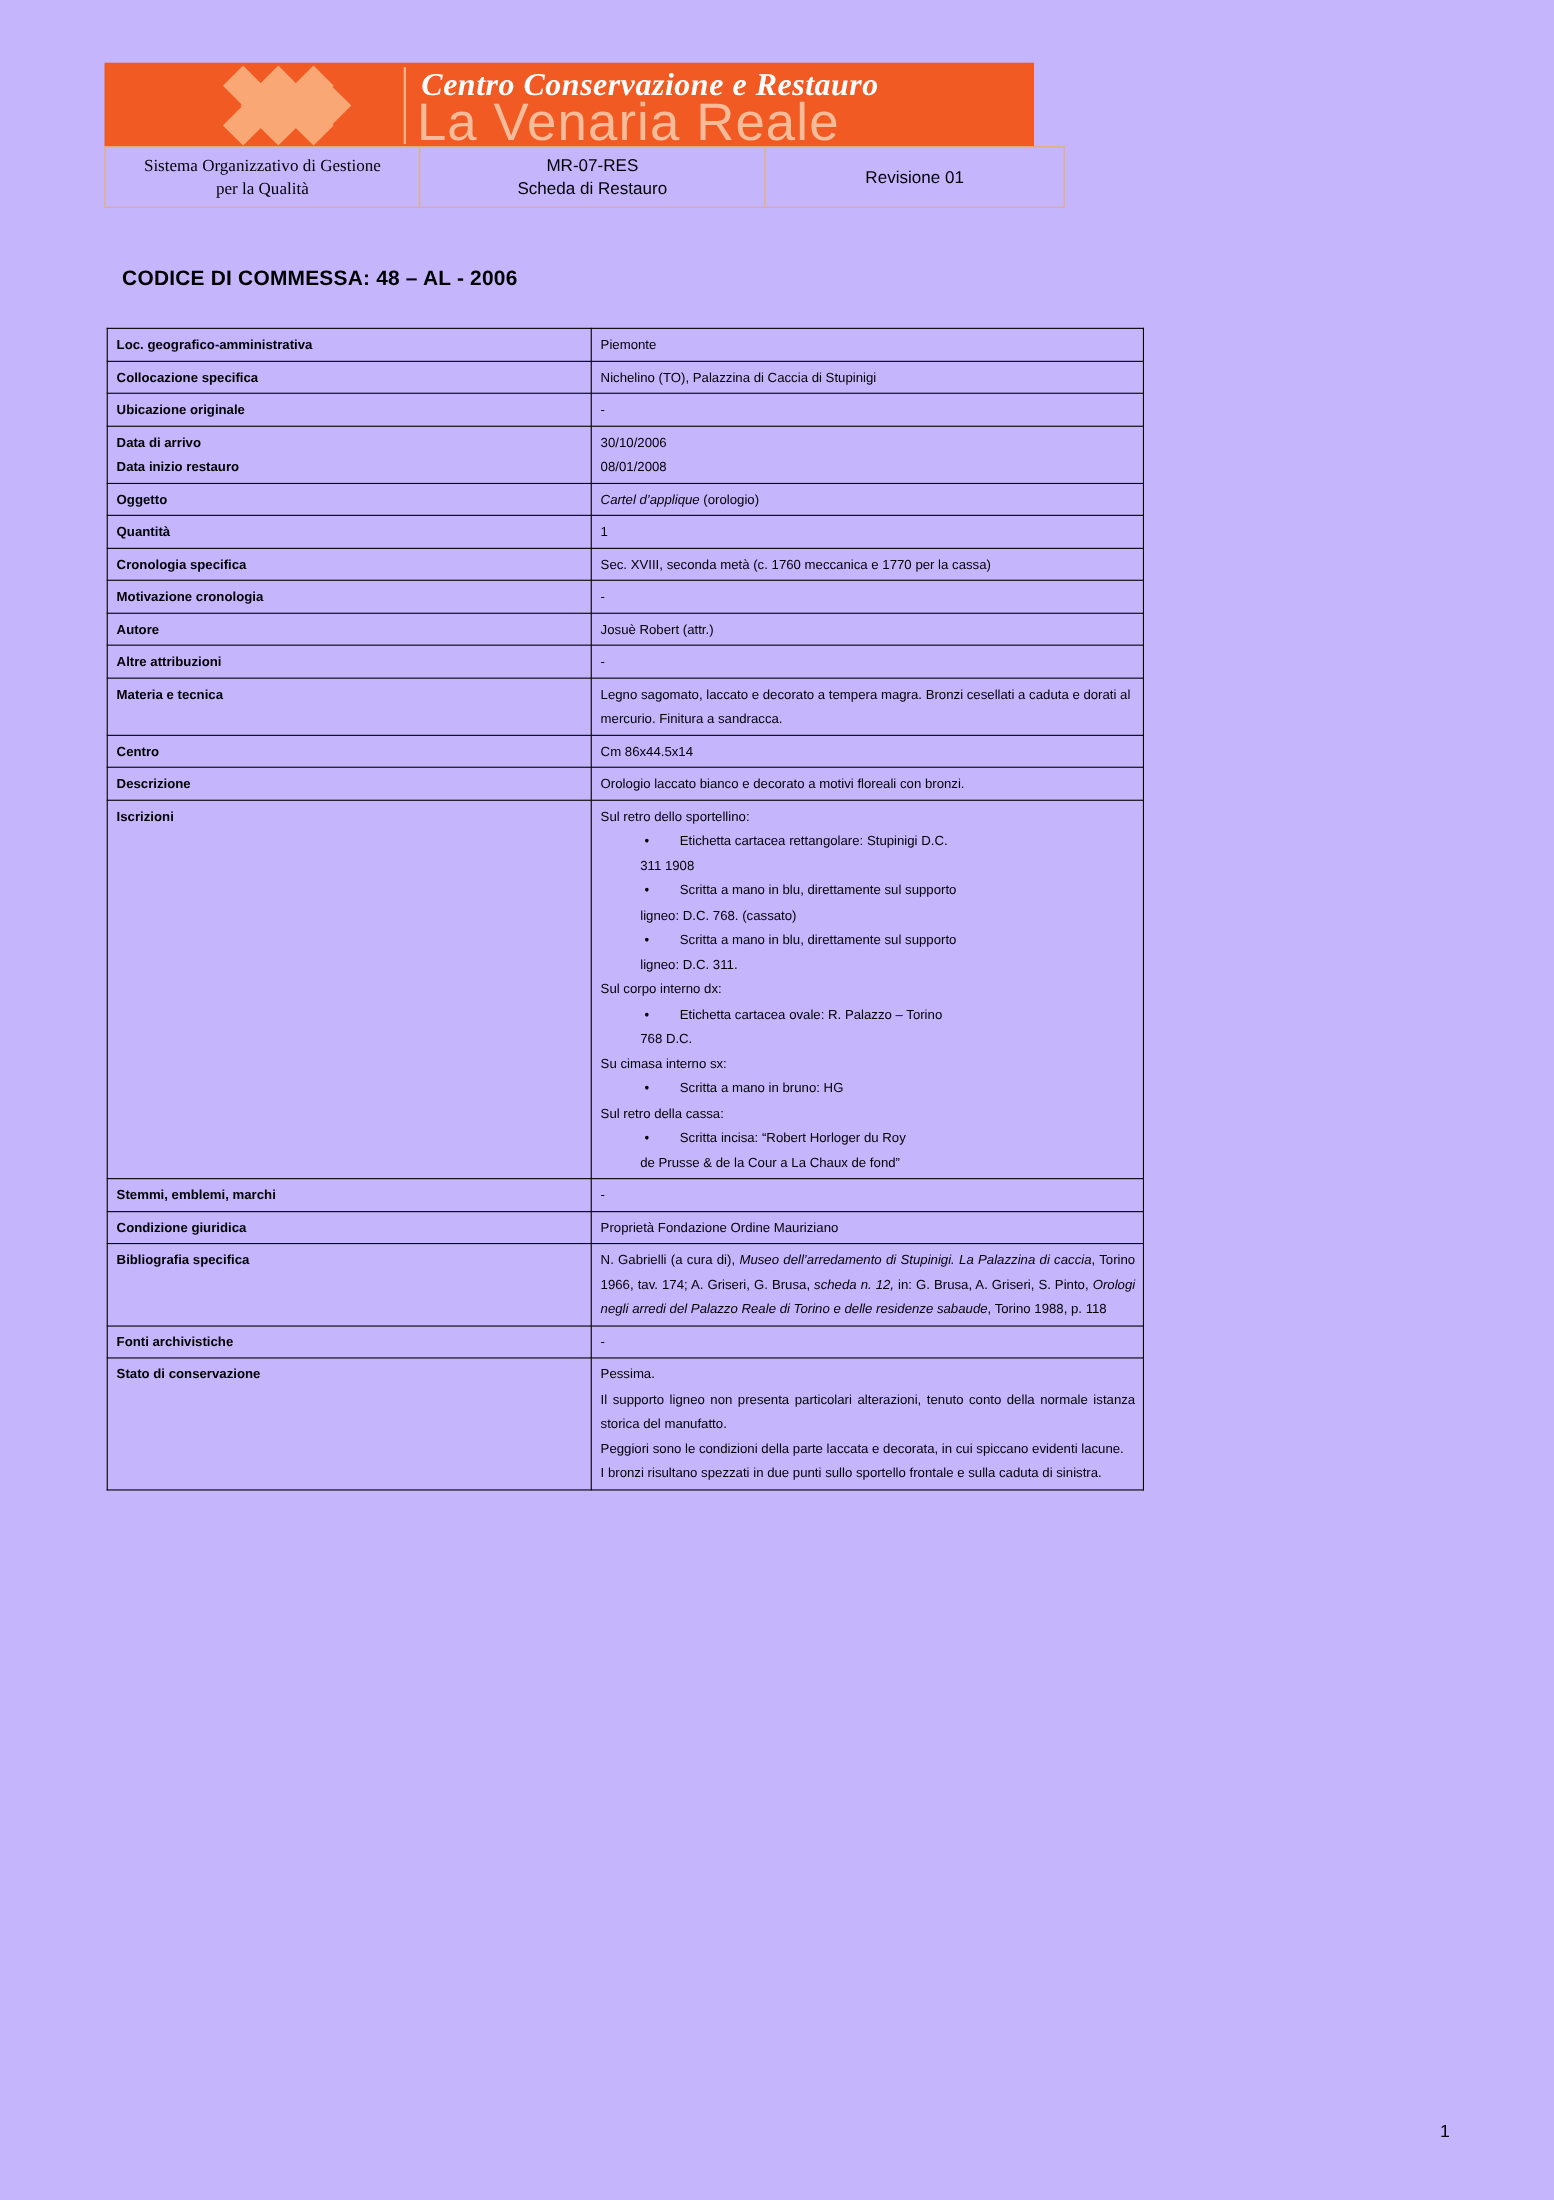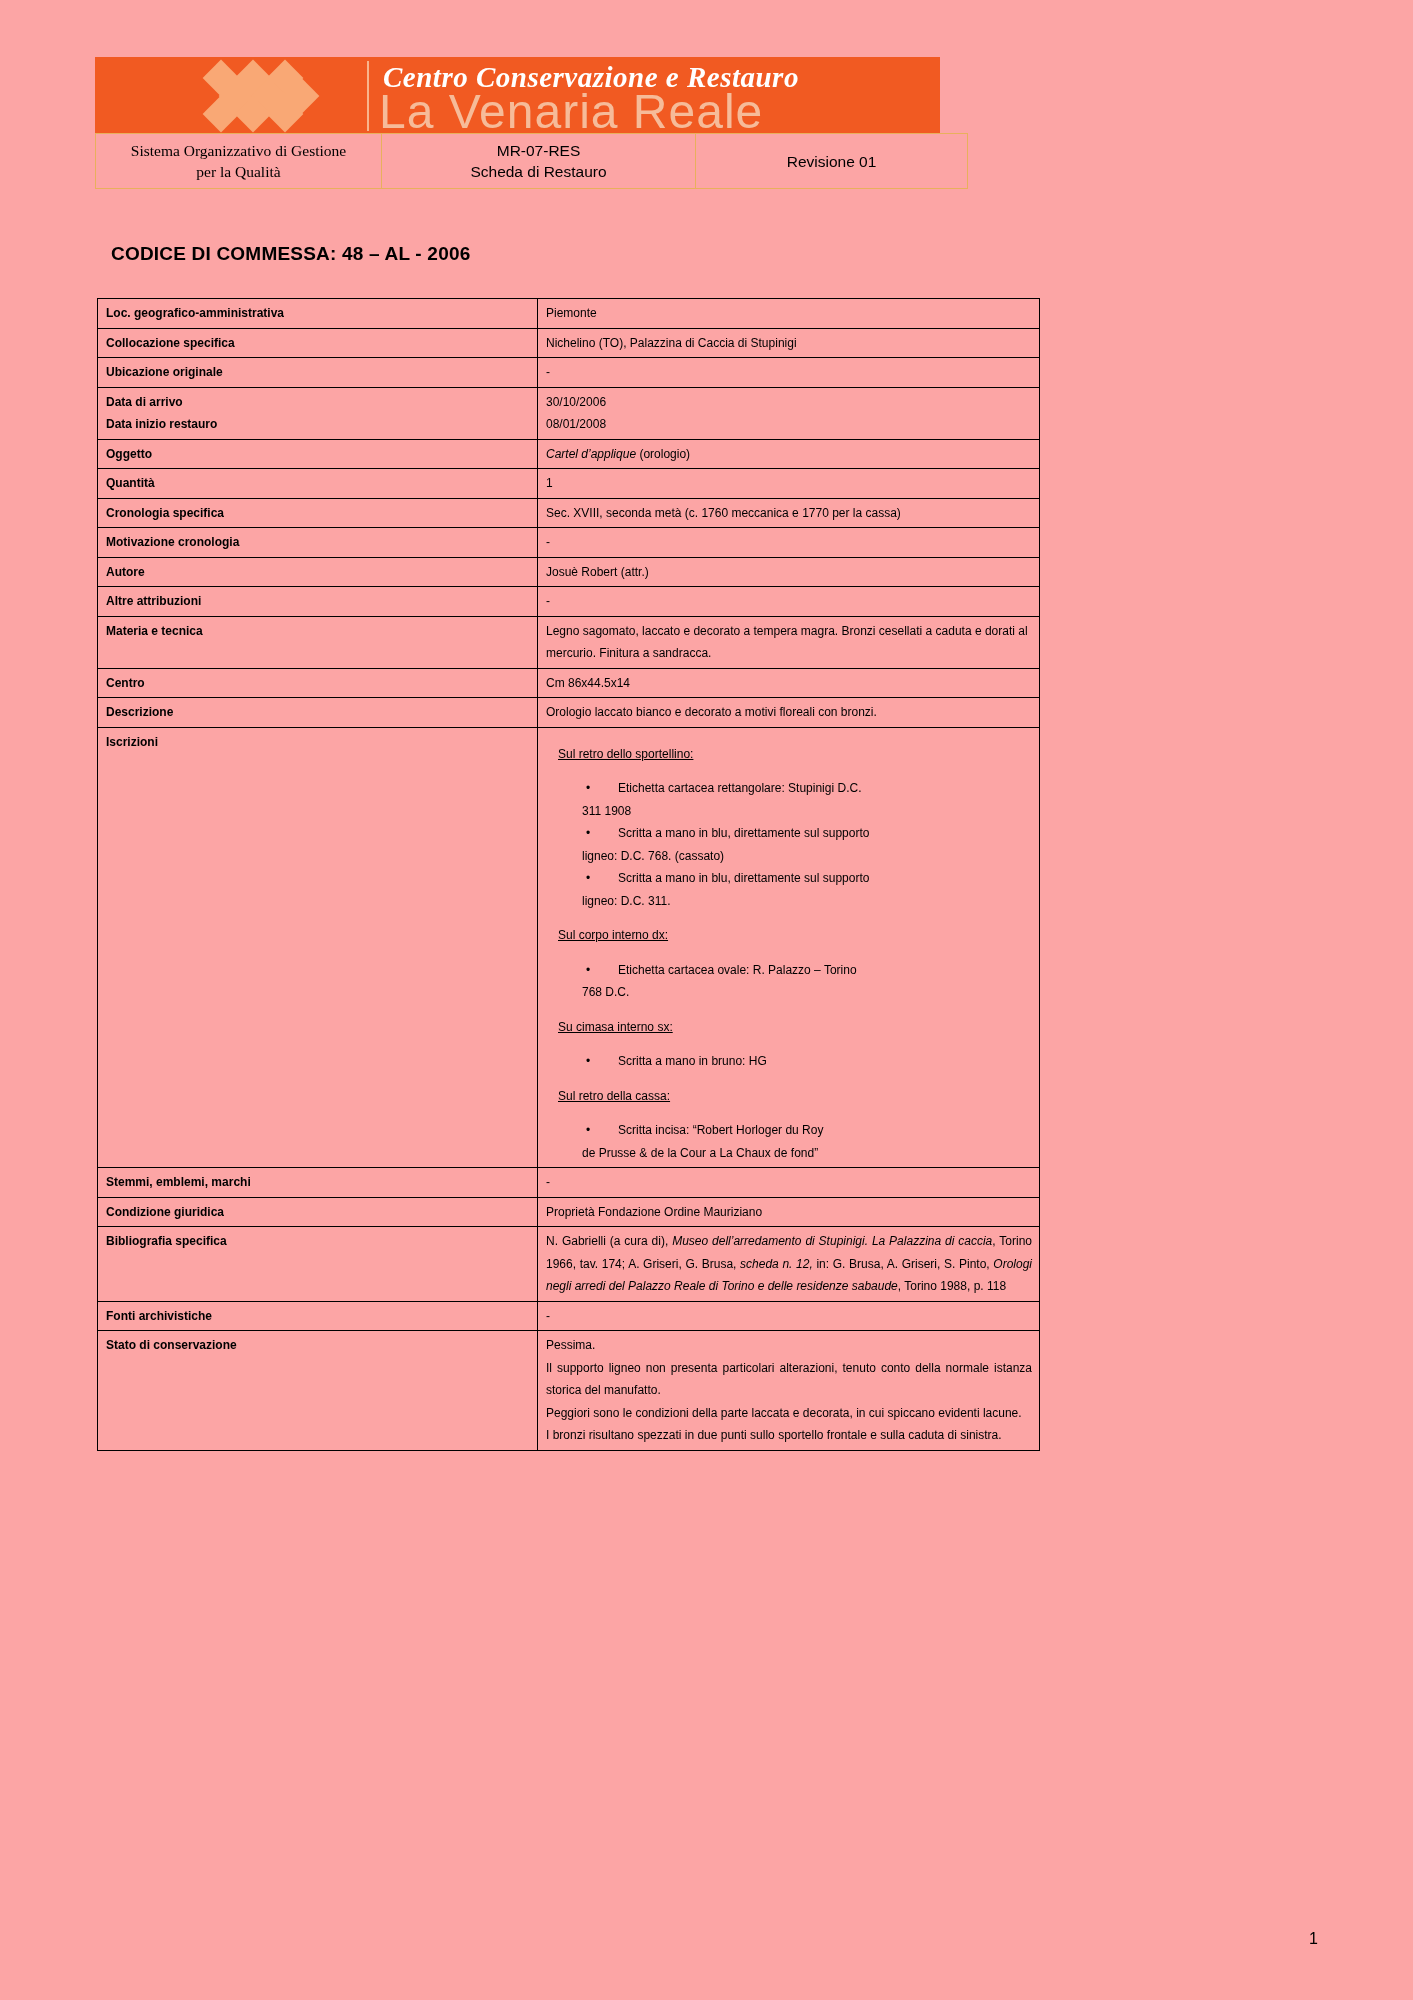--- a/index.html
+++ b/index.html
@@ -9,21 +9,21 @@
   }
   body {
     font-family: "Liberation Sans", sans-serif;
     color: #000000;
   }
   .page {
     position: relative;
     width: 1413px;
     height: 2000px;
     margin: 0 auto;
-    background: #fca5a5;
+    background: #c4b5fd;
     box-sizing: border-box;
     overflow: hidden;
     padding-left: 24px;
   }
 
   
   .banner {
     position: absolute;
     left: 95px;
     top: 57px;
@@ -148,21 +148,21 @@
   ul.bullets li::before {
     content: "\2022";
     position: absolute;
     left: -32px;
     top: 0;
   }
   ul.bullets li .cont {
     display: block;
     margin-left: -36px;
   }
-  .sub-head { margin: 12px; text-decoration: underline; }
+  .sub-head { margin: 0; }
 
   
   .page-number {
     position: absolute;
     right: 95px;
     top: 1930px;
     font-size: 16px;
   }
 </style>
 </head>

